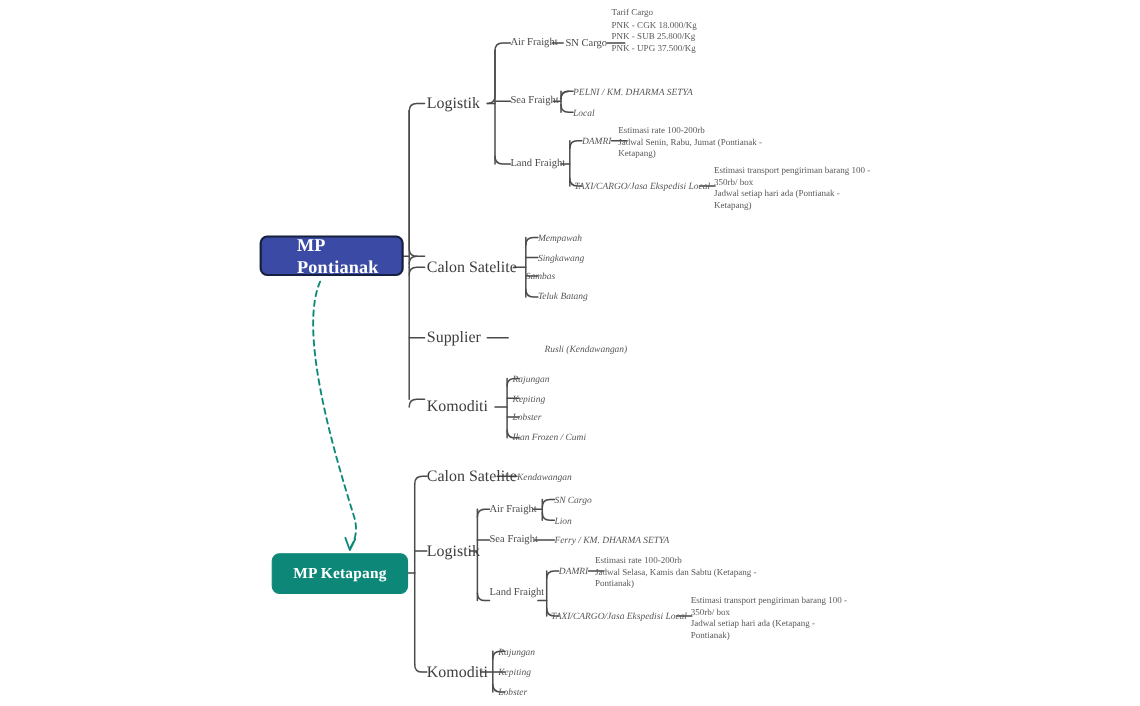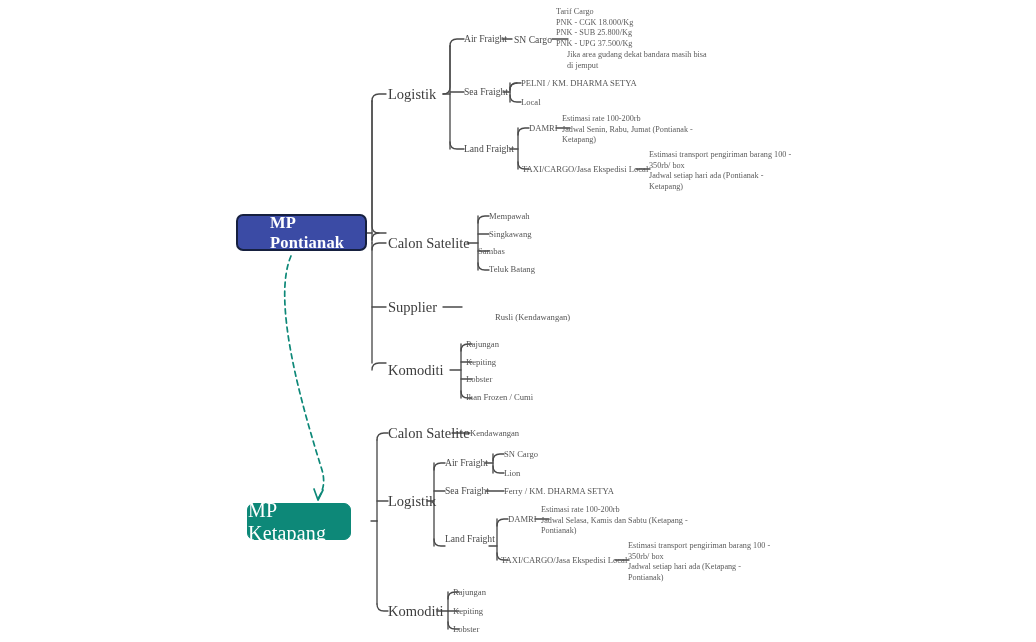--- a/index.html
+++ b/index.html
@@ -27,31 +27,31 @@
     box-sizing:border-box;
   }
   #root-pontianak{
     left:236px;top:214px;width:131px;height:37px;
     background:#3b4ba5;
     border:2px solid #16203f;
     font-size:16.5px;
     padding-left:32px;
   }
   #root-ketapang{
-    left:247px;top:503px;width:104px;height:37px;
+    left:247px;top:503px;width:124px;height:37px;
     background:#0d8878;
     border:1px solid #0d8878;
-    font-size:20px;
-    font-weight:normal;
+    font-size:14px;
+    font-weight:bold;
   }
 
   
   .lvl1{font-size:14.5px;color:#3d3d3d;}
   .lvl2{font-size:9.6px;color:#4a4a4a;}
-  .lvl3{font-size:8.6px;color:#565656;}
+  .lvl3{font-size:8.6px;color:#565656;font-style:italic;}
   .lvl4{font-size:8.2px;color:#5c5c5c;line-height:1.28;}
   .multiline{white-space:pre-line;}
 </style>
 </head>
 <body>
 
 <div id="canvas">
 
   <svg class="edges" viewBox="0 0 1036 642">
     <g fill="none" stroke="#4a4a4a" stroke-width="1.35" stroke-linecap="round">
@@ -163,22 +163,20 @@
   <div class="node lvl1" style="left:388px;top:235px;">Calon Satelite</div>
   <div class="node lvl1" style="left:388px;top:299px;">Supplier</div>
   <div class="node lvl1" style="left:388px;top:362px;">Komoditi</div>
 
   <div class="node lvl2" style="left:464px;top:33px;">Air Fraight</div>
   <div class="node lvl2" style="left:514px;top:34px;">SN Cargo</div>
   <div class="node lvl4 multiline" style="left:556px;top:7px;">Tarif Cargo
 PNK - CGK 18.000/Kg
 PNK - SUB 25.800/Kg
 PNK - UPG 37.500/Kg</div>
-  <div class="node lvl4 multiline" style="left:567px;top:50px;">Jika area gudang dekat bandara masih bisa
-di jemput</div>
 
   <div class="node lvl2" style="left:464px;top:86px;">Sea Fraight</div>
   <div class="node lvl3" style="left:521px;top:78px;">PELNI / KM. DHARMA SETYA</div>
   <div class="node lvl3" style="left:521px;top:97px;">Local</div>
 
   <div class="node lvl2" style="left:464px;top:143px;">Land Fraight</div>
   <div class="node lvl3" style="left:529px;top:123px;">DAMRI</div>
   <div class="node lvl4 multiline" style="left:562px;top:114px;">Estimasi rate 100-200rb
 Jadwal Senin, Rabu, Jumat (Pontianak -
 Ketapang)</div>

